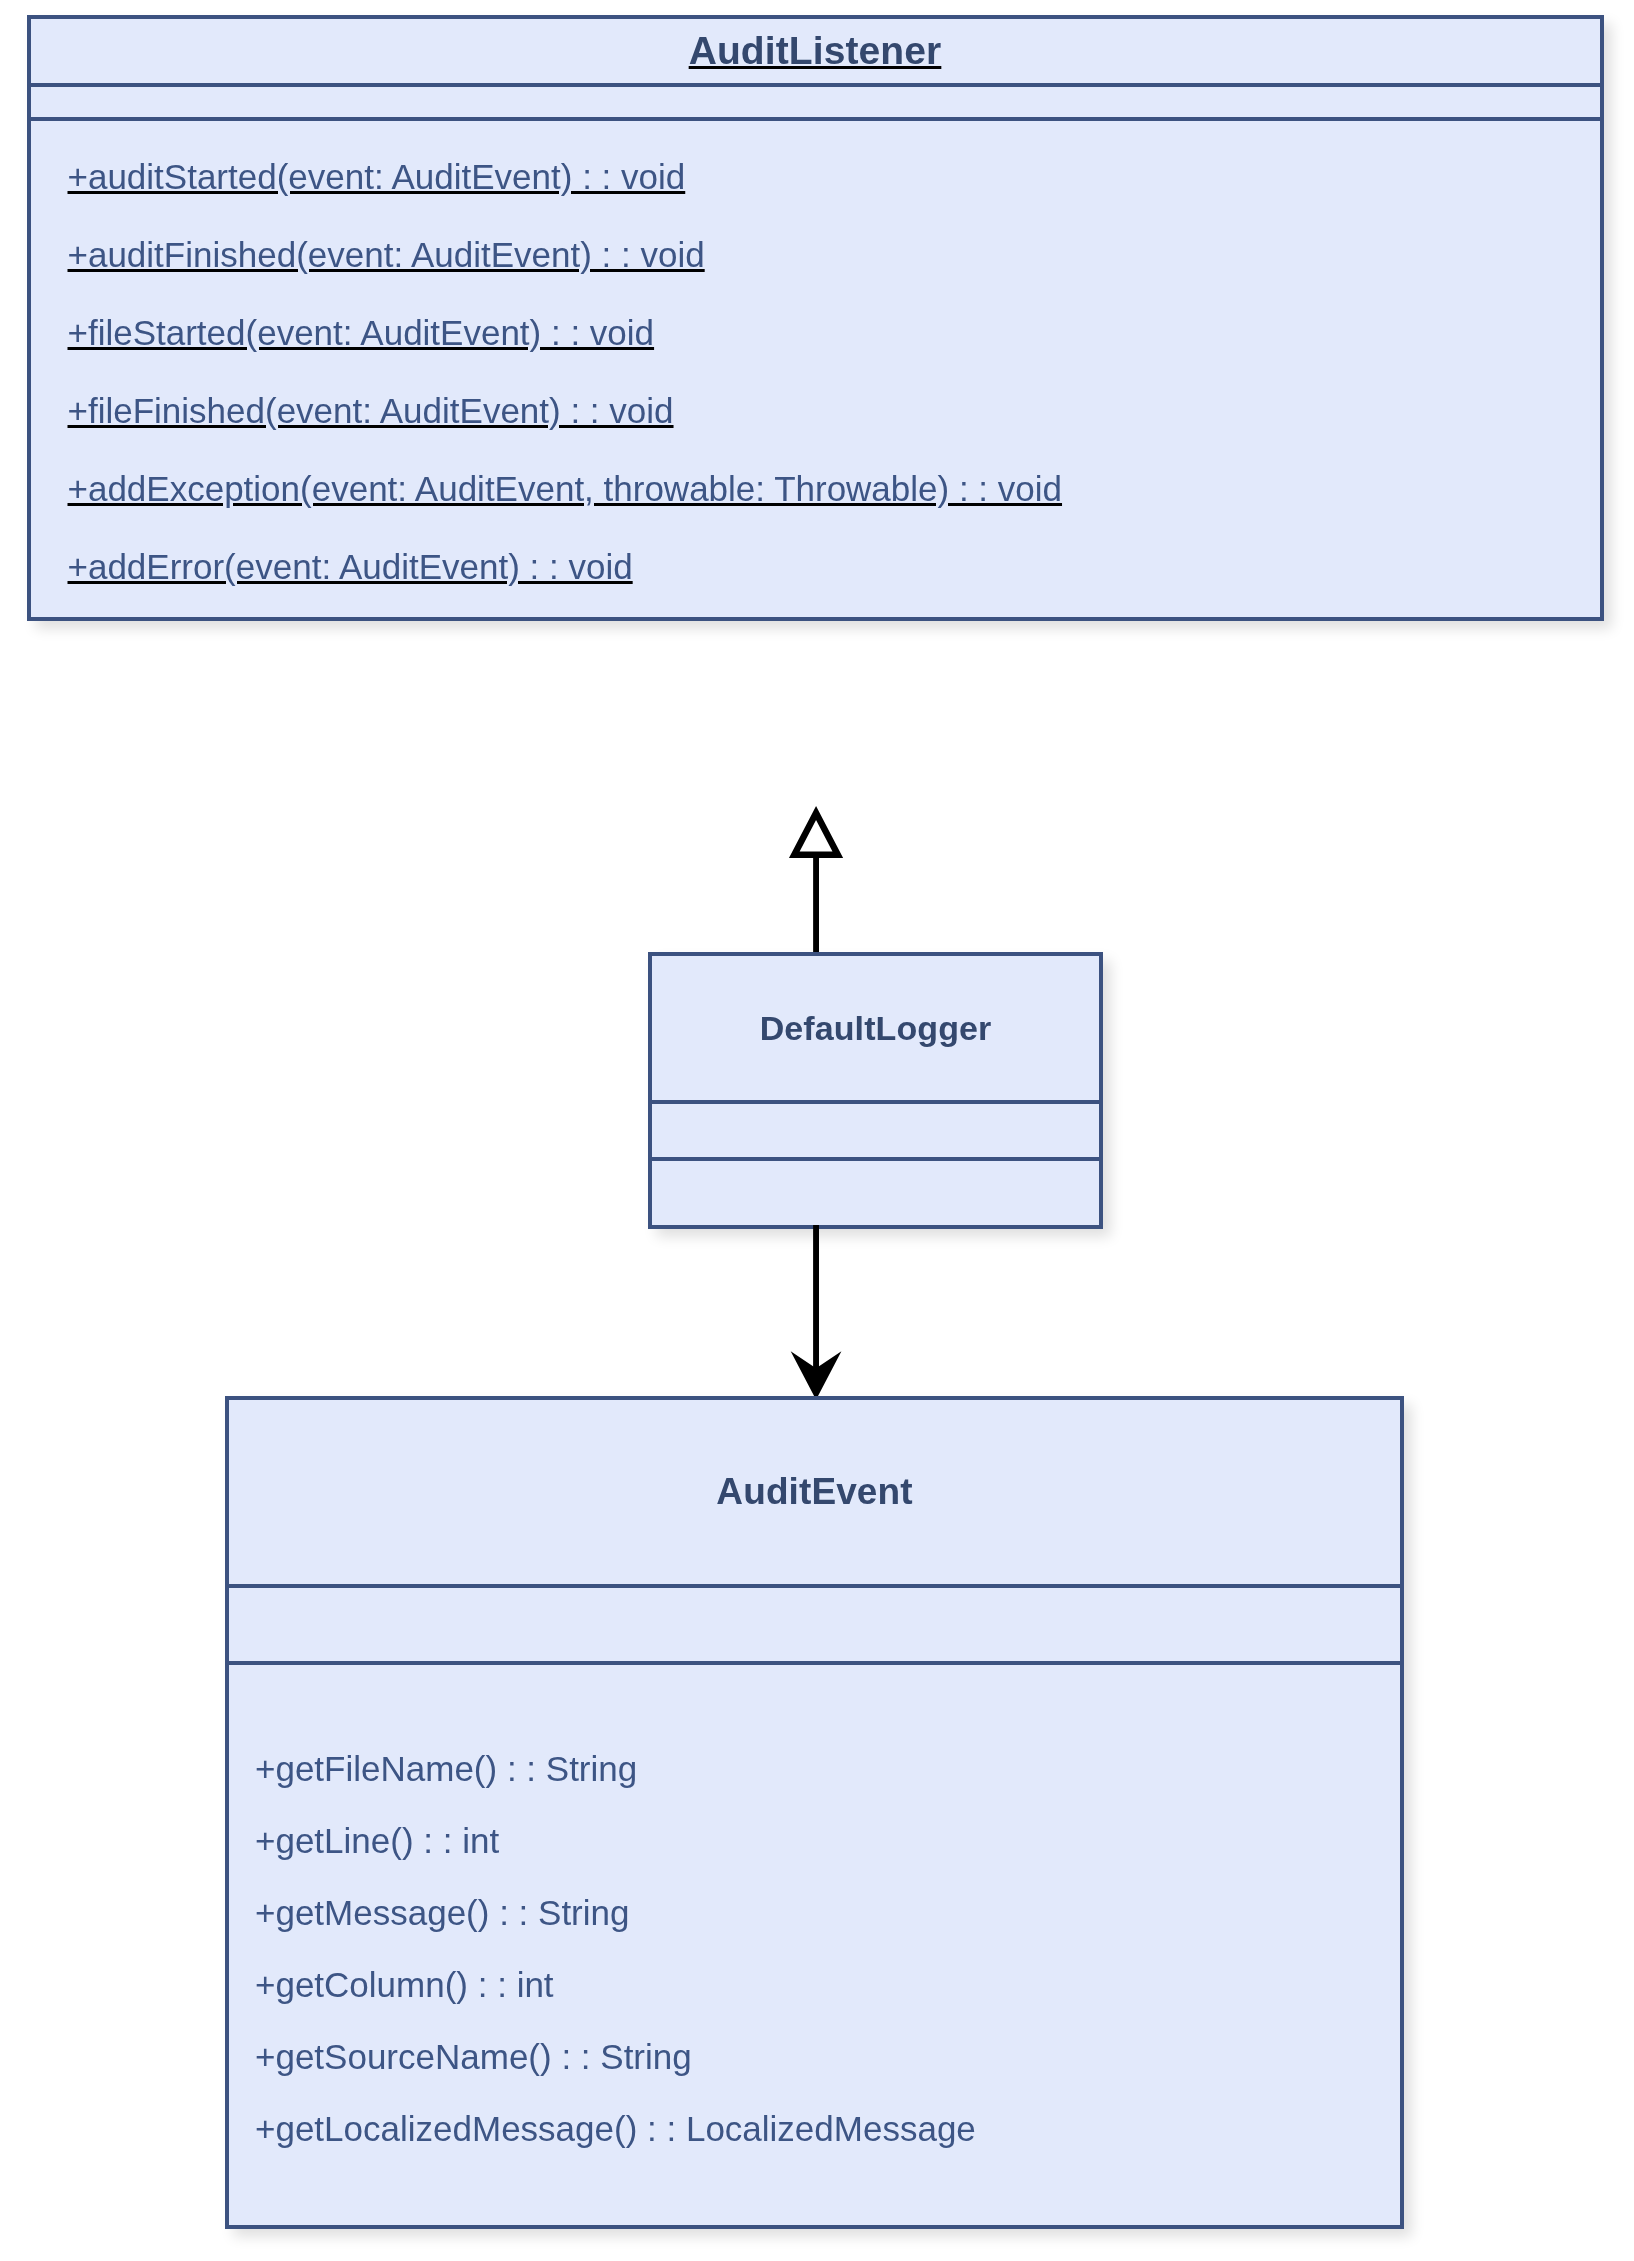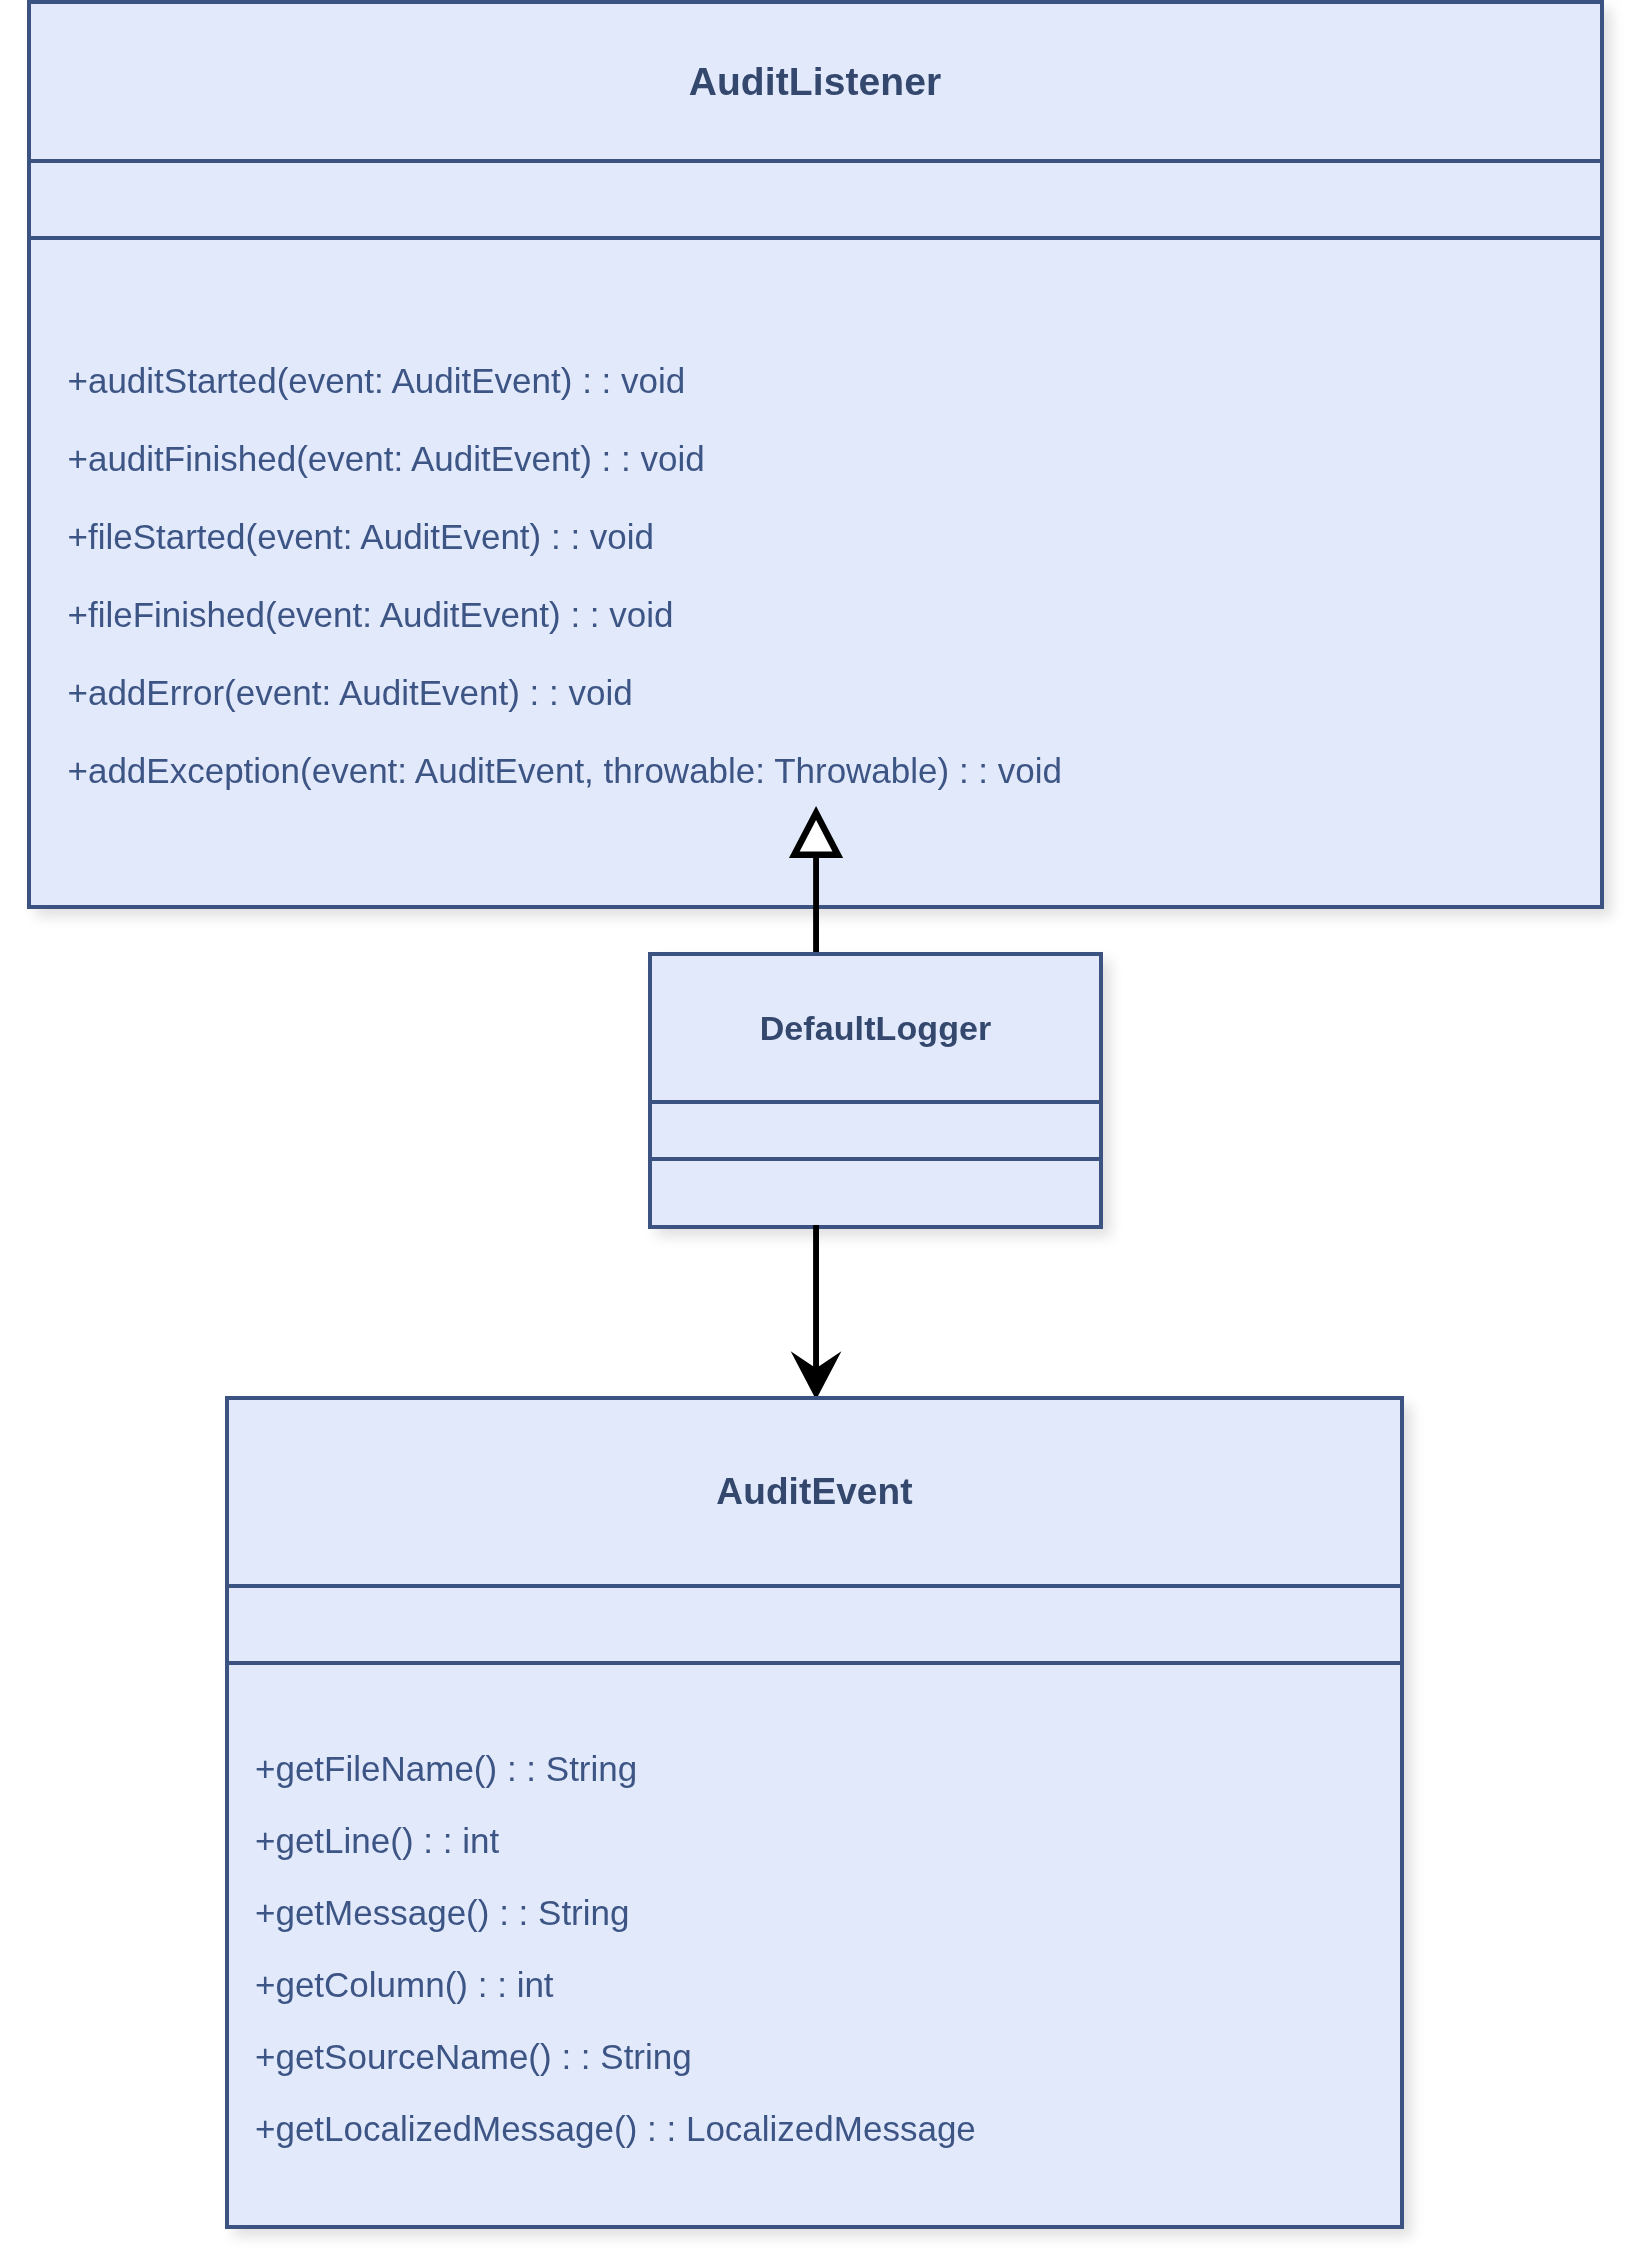--- a/index.html
+++ b/index.html
@@ -50,23 +50,24 @@
     justify-content: center;
   }
   .member {
     color: #3d5585;
     white-space: nowrap;
   }
 
   
   #box-auditlistener {
     left: 26.5px;
-    top: 0;
+    top: 15px;
     width: 1577px;
-    height: 909px;
+    height: 606px;
+    text-decoration: underline;
   }
   #box-auditlistener .class-title {
     height: 159px;
     font-size: 39px;
   }
   #box-auditlistener .empty-attrs {
     height: 77px;
   }
   #box-auditlistener .members {
     flex: 1;
@@ -141,22 +142,22 @@
 <div id="canvas">
 
   <div class="uml-class" id="box-auditlistener">
     <div class="compartment divided class-title">AuditListener</div>
     <div class="compartment divided empty-attrs"></div>
     <div class="compartment members">
       <div class="member">+auditStarted(event: AuditEvent) : : void</div>
       <div class="member">+auditFinished(event: AuditEvent) : : void</div>
       <div class="member">+fileStarted(event: AuditEvent) : : void</div>
       <div class="member">+fileFinished(event: AuditEvent) : : void</div>
+      <div class="member">+addException(event: AuditEvent, throwable: Throwable) : : void</div>
       <div class="member">+addError(event: AuditEvent) : : void</div>
-      <div class="member">+addException(event: AuditEvent, throwable: Throwable) : : void</div>
     </div>
   </div>
 
   <svg class="connector" id="conn-generalization" viewBox="0 0 200 250">
     <line x1="95" y1="250" x2="95" y2="76" stroke="#000000" stroke-width="10"></line>
     <polygon points="95,5 58,76 132,76" fill="#ffffff" stroke="#000000" stroke-width="11"></polygon>
   </svg>
 
   <div class="uml-class" id="box-defaultlogger">
     <div class="compartment divided class-title">DefaultLogger</div>

